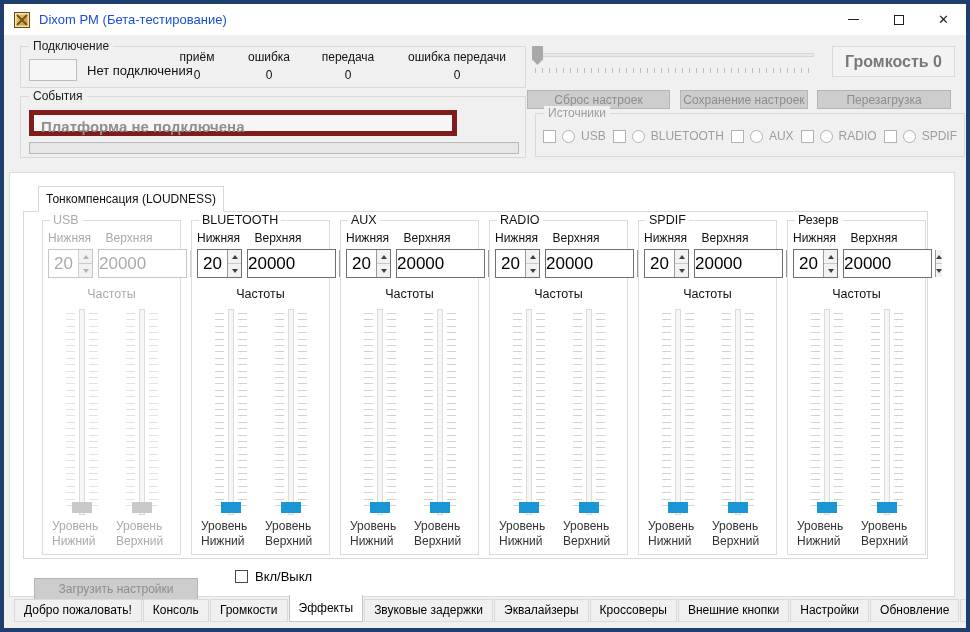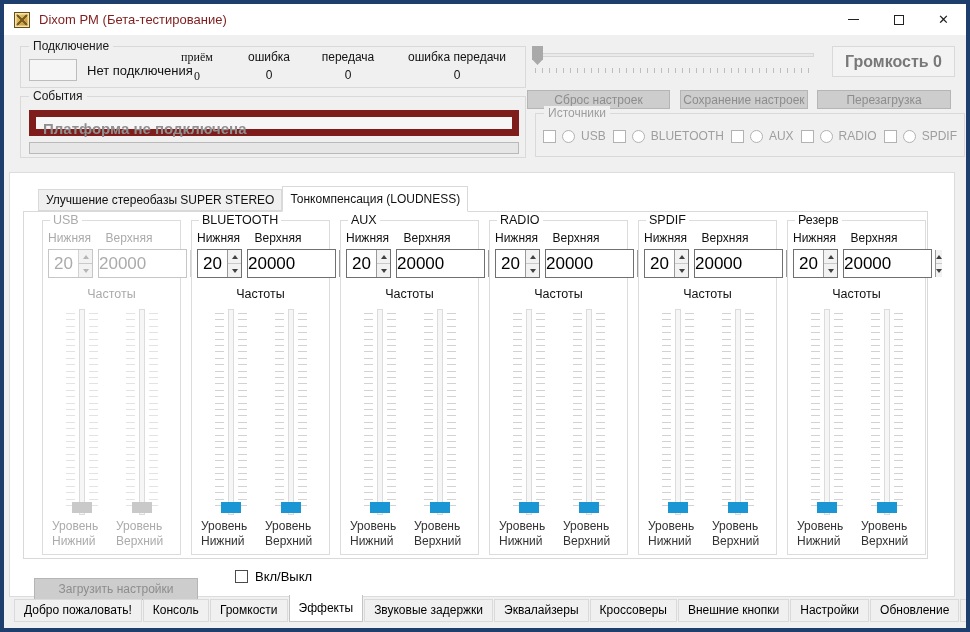--- a/index.html
+++ b/index.html
@@ -9,46 +9,46 @@
   .frame { position:absolute; inset:0; border:4px solid var(--accent,#1e3e6d); pointer-events:none; z-index:50; }
 
   
   .titlebar { position:absolute; left:4px; top:4px; right:4px; height:31px; background:#fff; display:flex; align-items:center; }
   .app-icon { width:16px; height:16px; margin-left:10px; border:1px solid #6b4e12;
     background:
       linear-gradient(45deg, transparent 44%, #7a5c1e 44%, #7a5c1e 56%, transparent 56%),
       linear-gradient(-45deg, transparent 44%, #7a5c1e 44%, #7a5c1e 56%, transparent 56%),
       linear-gradient(135deg,#efd47e,#b9862c);
     box-shadow: inset 0 0 0 1.5px #f3e3b0; }
-  .title-text { margin-left:9px; font-size:13px; color:#7f1d1d; }
+  .title-text { margin-left:9px; font-size:13px; color:#1d4ed8; }
   .win-controls { margin-left:auto; display:flex; height:100%; }
   .win-btn { width:45px; height:100%; display:flex; align-items:center; justify-content:center; cursor:default; }
   .glyph-min { width:11px; height:1px; background:#222; }
   .glyph-max { width:10px; height:10px; border:1px solid #222; }
   .glyph-close { font-size:13px; color:#222; line-height:1; }
 
   
   .groupbox { position:absolute; border:1px solid #d9d9d9;margin-left:8px; }
   .gb-label { position:absolute; top:-8px; left:8px; background:#f0f0f0; padding:0 4px; font-size:12px; color:#1a1a1a; }
   .gb-label.dis { color:#9e9e9e; }
 
   
   .conn { left:12px; top:46px; width:506px; height:42px; }
   .conn-indicator { position:absolute; left:8px; top:12px; width:48px; height:22px; background:#f5f5f5; border:1px solid #bdbdbd; }
   .conn-status { position:absolute; left:66px; top:16px; font-size:13px; color:#111; }
   .counters { position:absolute; left:140px; top:3px; width:362px; display:flex; }
   .counter { text-align:center; }
-  .counter:nth-child(1){ width:72px;font-family:Liberation Serif, serif; } .counter:nth-child(2){ width:72px; }
+  .counter:nth-child(1){ width:72px; } .counter:nth-child(2){ width:72px; }
   .counter:nth-child(3){ width:86px; } .counter:nth-child(4){ width:132px; }
   .c-label { font-size:12px; color:#111; }
   .c-value { font-size:12px; color:#111; margin-top:4px; }
 
   
   .events { left:12px; top:96px; width:506px; height:62px; }
-  .evt-box { position:absolute; left:8px; top:13px; width:490px; height:26px; background:#f6f6f6; border:7px solid #7f1d1d;
+  .evt-box { position:absolute; left:8px; top:13px; width:428px; height:26px; background:#f6f6f6; border:5px solid #7f1d1d;
              font-size:15px; font-weight:bold; color:#8f8f8f; line-height:24px; padding-left:7px; }
   .evt-progress { position:absolute; left:8px; top:45px; width:490px; height:12px; background:#e6e6e6; border:1px solid #b9b9b9; }
 
   
   .vol-slider { position:absolute; left:530px; top:44px; width:288px; height:30px; }
   .vs-track { position:absolute; left:4px; top:9px; width:280px; height:4px; background:#e9e9e9; border:1px solid #d5d5d5; }
   .vs-thumb { position:absolute; left:2px; top:2px; width:11px; height:19px; background:#a9a9a9;
               clip-path:polygon(0 0,100% 0,100% 70%,50% 100%,0 70%); }
   .vs-ticks { position:absolute; left:5px; top:24px; width:278px; height:5px;
               background:repeating-linear-gradient(to right,#bdbdbd 0 1px,transparent 1px 7px); }
@@ -215,21 +215,20 @@
       <div class="src-item">
         <div class="cb"></div>
         <div class="rb"></div>
         <span class="src-label">SPDIF</span>
       </div>
     </div>
 </div>
 
 <div class="main-panel">
   <div class="fx-tabs" id="fx-tabs">
-      <div class="fx-tab">Улучшение стереобазы SUPER STEREO</div>
       <div class="fx-tab active">Тонкомпенсация (LOUDNESS)</div>
     </div>
   <div class="fx-page">
     <div id="channels">
         <div class="channel disabled" style="left: 18px;">
           <span class="ch-legend">USB</span>
           <span class="fl1">Нижняя</span>
           <span class="fl2">Верхняя</span>
           <div class="spin sm">
             <span class="spin-val">20</span>

